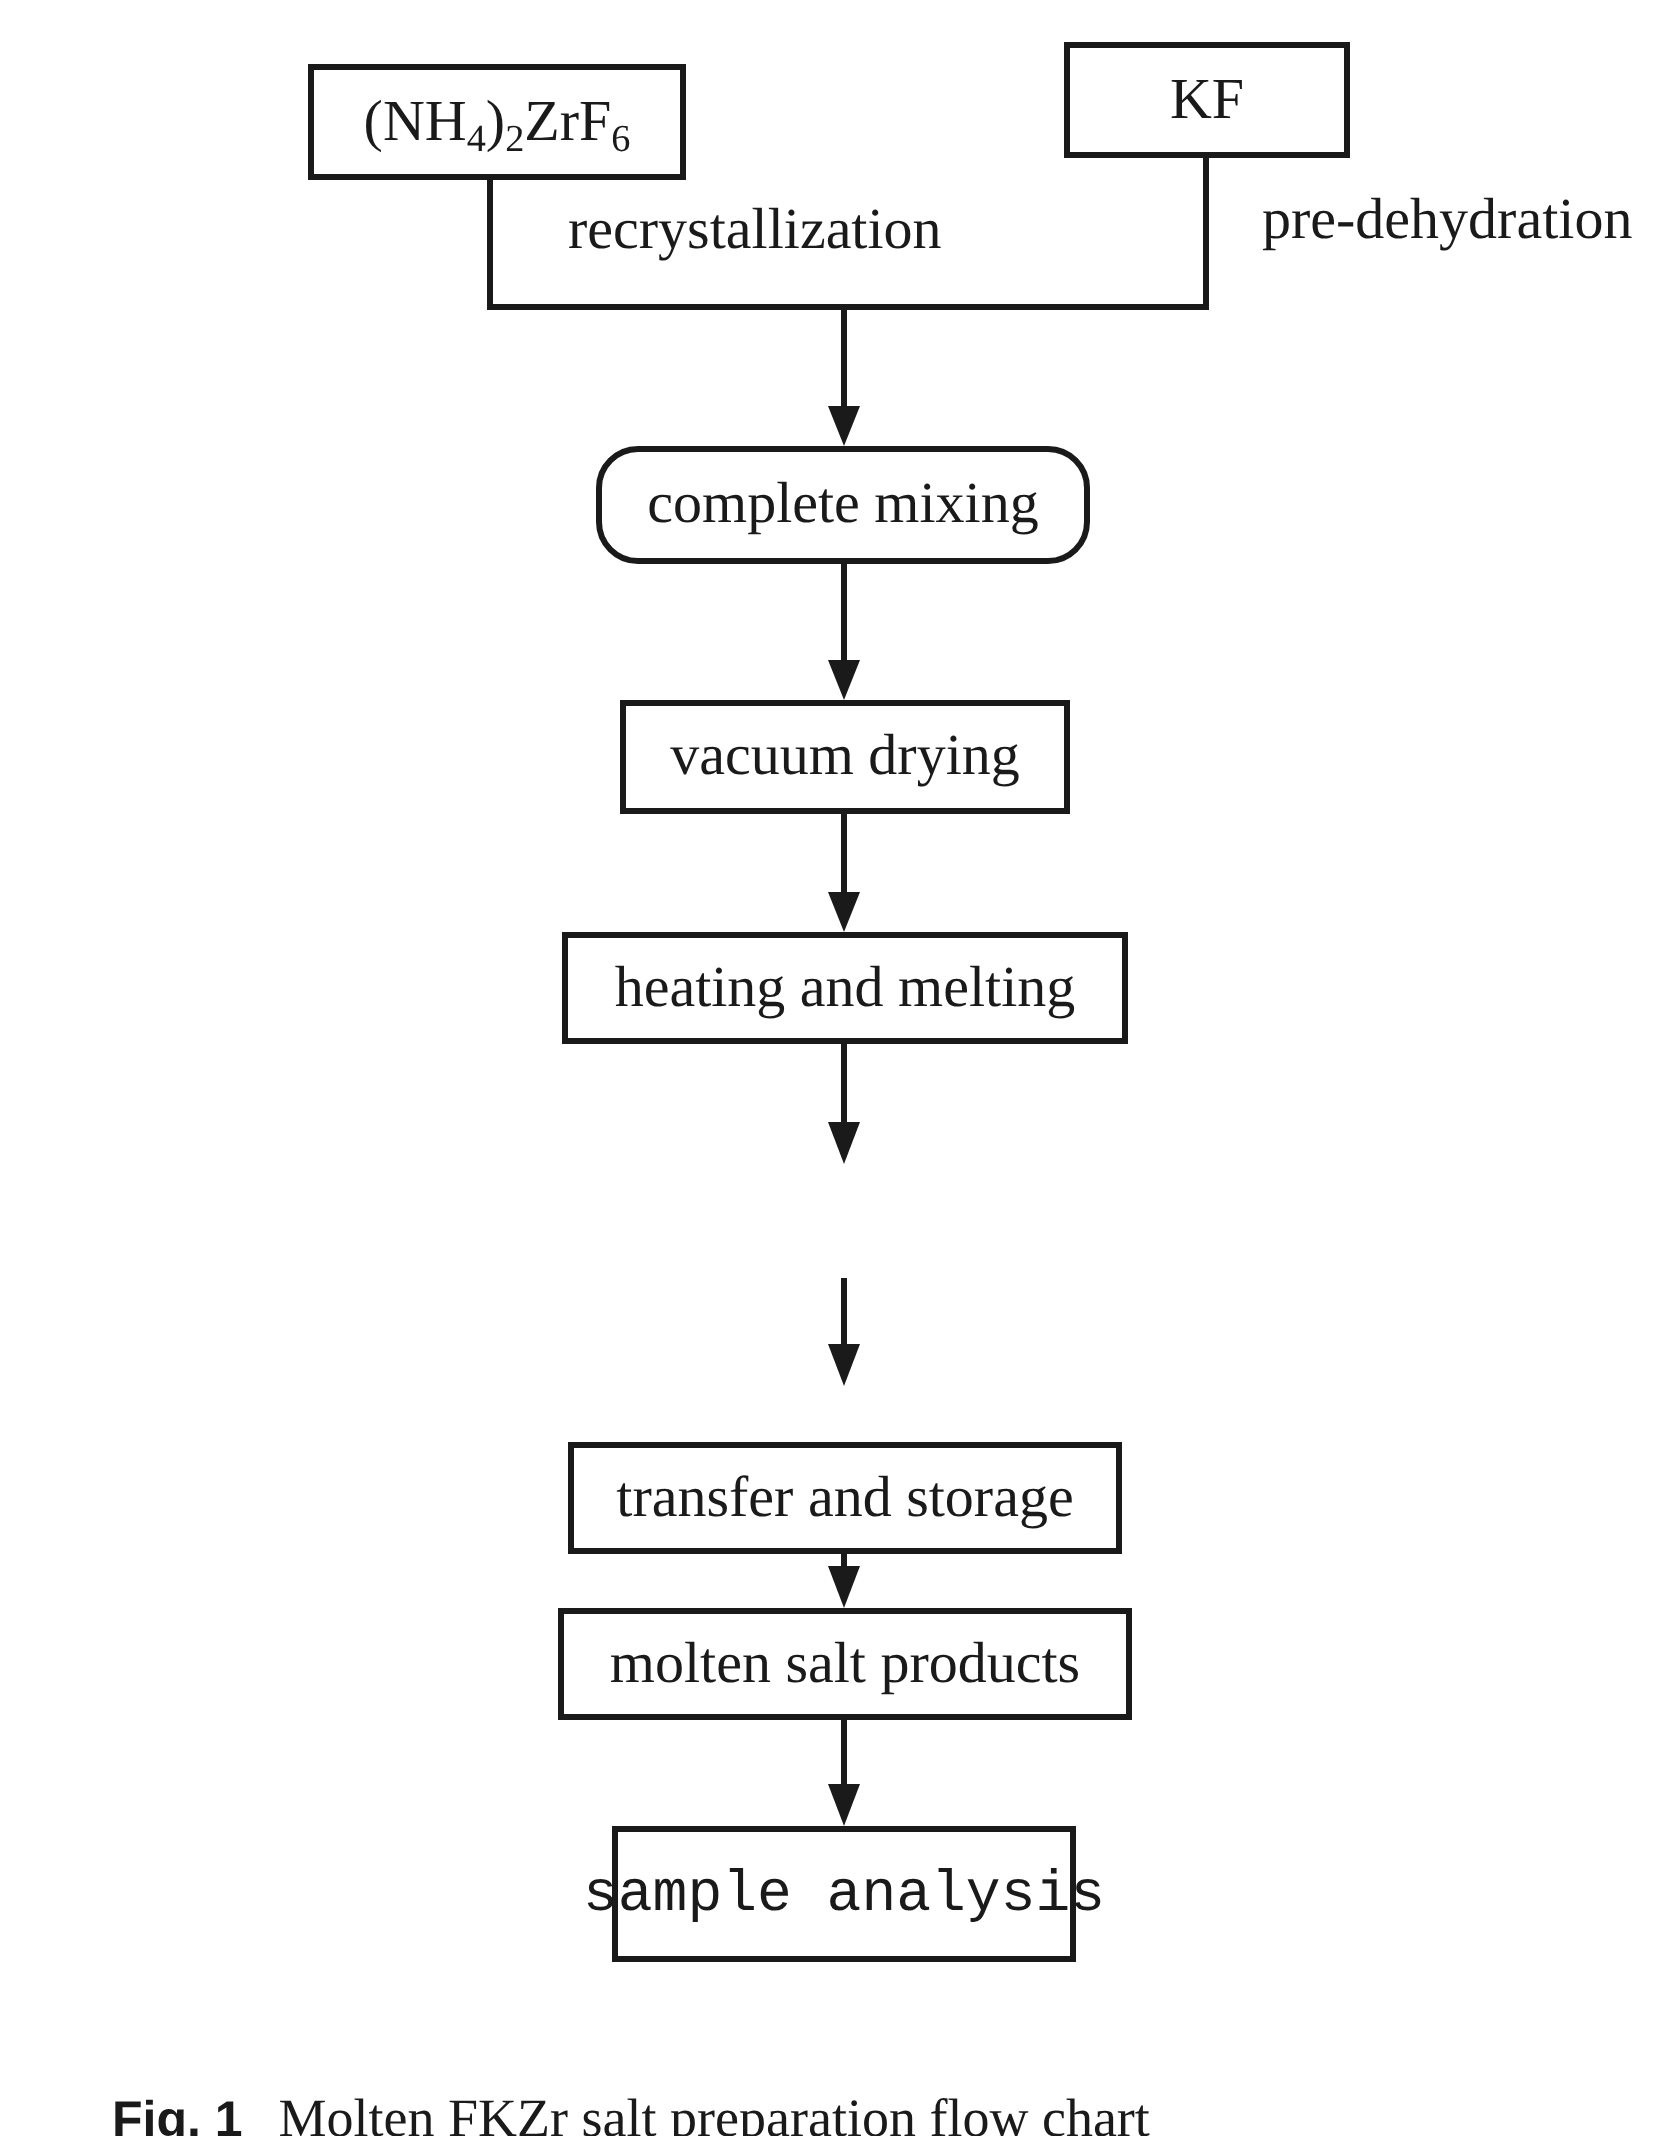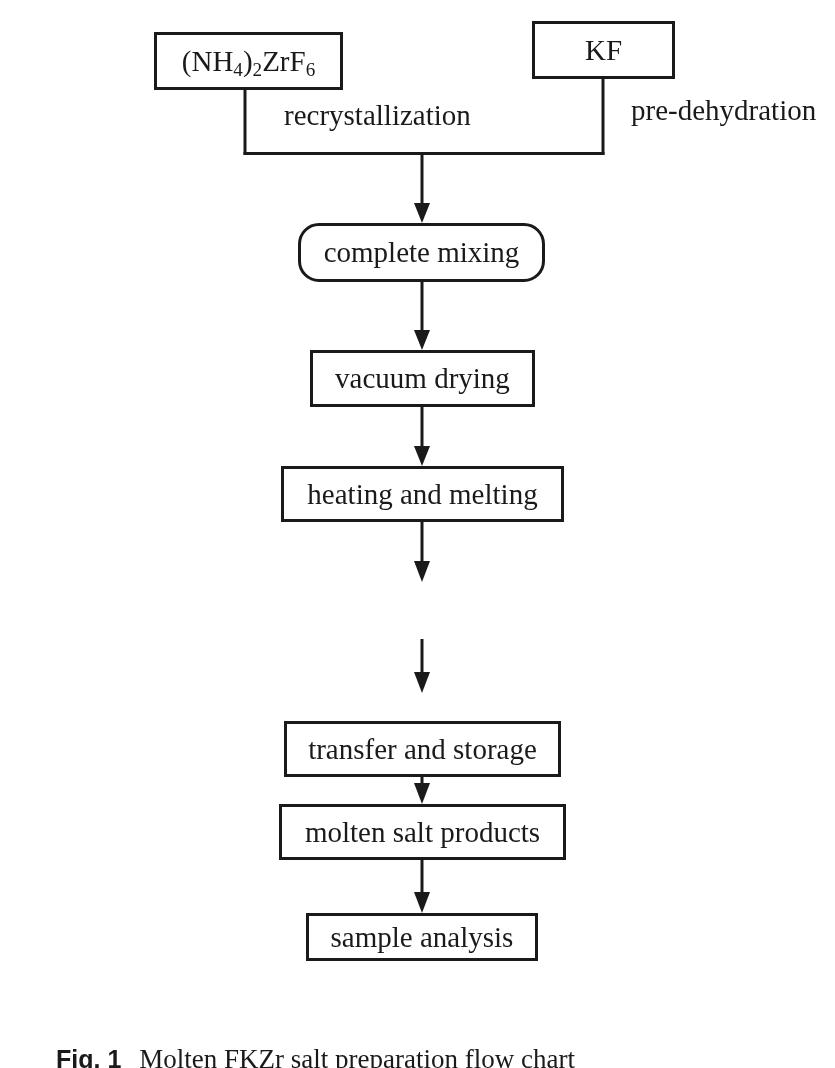--- a/index.html
+++ b/index.html
@@ -144,21 +144,21 @@
 
 
   <div class="node" style="left:284px; top:721px; width:277px; height:56px;">
     <span>transfer and storage</span>
   </div>
 
   <div class="node" style="left:279px; top:804px; width:287px; height:56px;">
     <span>molten salt products</span>
   </div>
 
-  <div class="node" style="left:306px; top:913px; width:232px; height:48px;">
+  <div class="node" style="left:306px; top:913px; width:232px; height:68px;font-family:Liberation Mono, monospace;">
     <span>sample analysis</span>
   </div>
 
   <div class="caption">
     <span class="cap-label">Fig. 1</span><span class="cap-text">Molten FKZr salt preparation flow chart</span>
   </div>
 
 </div>
 
 </body></html>

